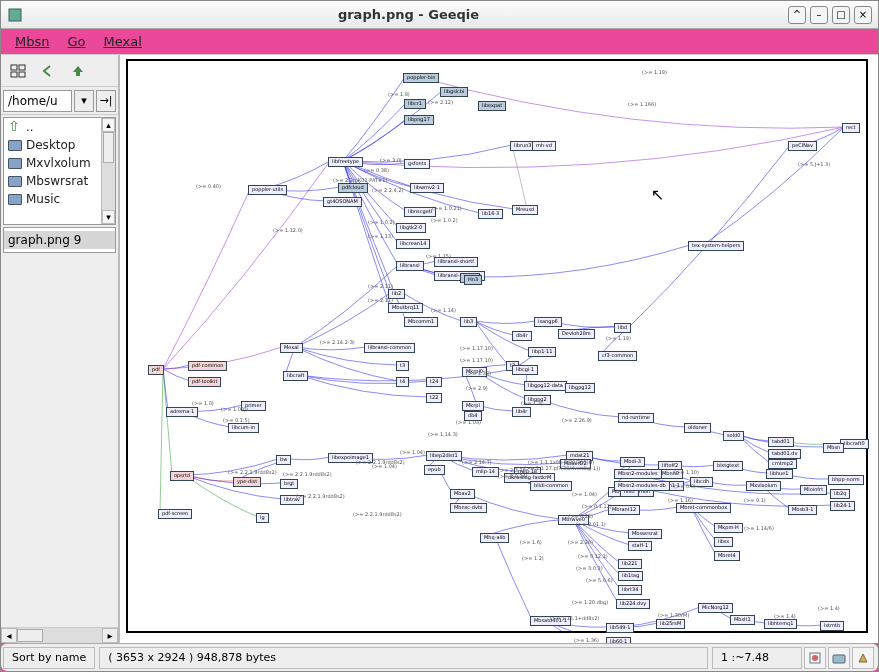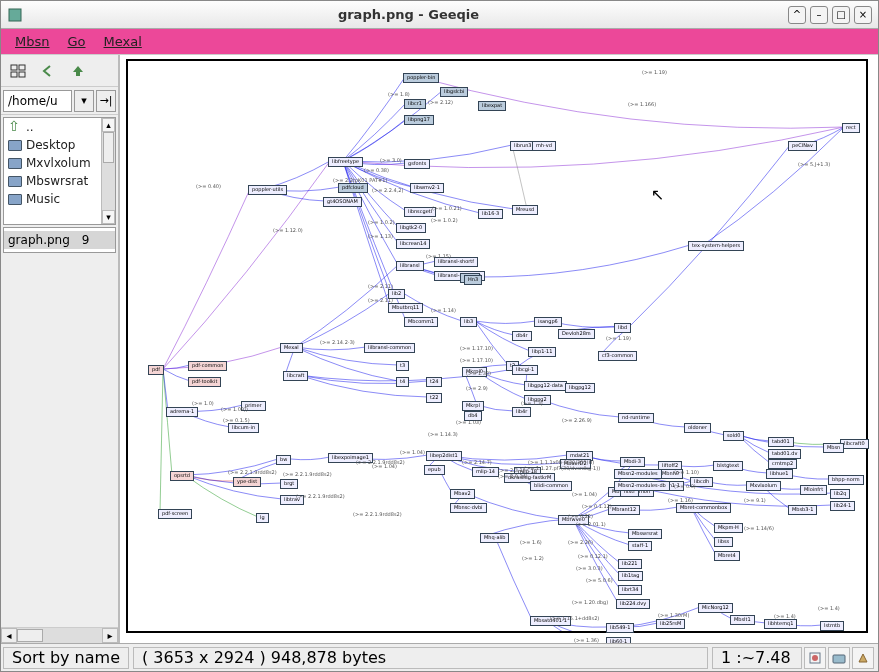--- a/index.html
+++ b/index.html
@@ -22,25 +22,25 @@
 .dropbtn, .gobtn { width: 20px; height: 22px; border: 1px solid #999; background: #eee; display:flex;align-items:center;justify-content:center;font-size:11px; }
 .folders { flex: 0 0 108px; background: #fff; border: 1px solid #999; margin: 2px; overflow: hidden; position: relative; }
 .folder-scroll { position:absolute; right:0; top:0; bottom:0; width:14px; background:#e8e8e8; border-left:1px solid #bbb; display:flex;flex-direction:column; }
 .folder-scroll .arrow { height:14px; display:flex;align-items:center;justify-content:center;font-size:9px; border:1px solid #bbb; background:#f6f6f6; }
 .folder-scroll .track { flex:1; background:#ddd; position:relative; }
 .folder-scroll .thumb { position:absolute; left:1px; right:1px; top:0; height:40%; background:#eee; border:1px solid #aaa; }
 .folderitem { display: flex; align-items: center; gap: 4px; padding: 2px 4px; font-size: 12px; color: #222; white-space: nowrap; }
 .foldericon { width: 14px; height: 11px; background: #87a4c8; border: 1px solid #456; border-radius: 1px; flex:none; }
 .upicon { width:14px;height:14px;color:#4a8a4a;font-size:14px;line-height:12px;flex:none; }
 .filelist { flex: 0 0 26px; background: #fff; border: 1px solid #999; margin: 0 2px 2px 2px; display: flex; align-items: center; position:relative; }
-.filelist .row { display:flex;align-items:center;gap:12px;padding:2px 4px;font-size:12px;background:#d6d6d6;flex:1;white-space:nowrap;overflow:hidden; }
+.filelist .row { display:flex;align-items:center;gap:4px;padding:2px 4px;font-size:12px;background:#d6d6d6;flex:1;white-space:nowrap;overflow:hidden; }
 .imgarea { flex: 1; background: #fff; border-left: 1px solid #bbb; position: relative; overflow: hidden; }
 .graph { position: absolute; left: 6px; top: 4px; right: 10px; bottom: 10px; border: 2px solid #000; background: #fff; }
 .cursor { position:absolute; left: 531px; top: 130px; font-size:16px; color:#000; }
-.statusbar { height: 28px; border-top: 1px solid #aaa; display: flex; align-items: center; font-size: 16px; background: #eee; }
+.statusbar { height: 28px; border-top: 1px solid #aaa; display: flex; align-items: center; font-size: 11px; background: #eee; border-radius: 6px; }
 .statusbar .cell { border: 1px solid #bbb; height: 22px; margin: 2px; display:flex;align-items:center;padding:0 8px; background:#eee; white-space:nowrap; }
 .status-sort { border:none; background:transparent; padding:0 12px; }
 .status-files { flex:0 0 auto; }
 .status-dims { flex:1; }
 .status-zoom { flex:0 0 90px; }
 .status-icons { display:flex; gap:2px; margin-right:4px; }
 .sicon { width:22px; height:22px; border:1px solid #bbb; background:#f4f4f4; display:flex;align-items:center;justify-content:center; }
 .bottom-hscroll { height:16px; border-top:1px solid #ccc; display:flex; }
 .bottom-hscroll .harrow { width:16px;border:1px solid #bbb;background:#eee;display:flex;align-items:center;justify-content:center;font-size:10px; }
 .bottom-hscroll .htrack { flex:1;background:#ddd;position:relative; }

